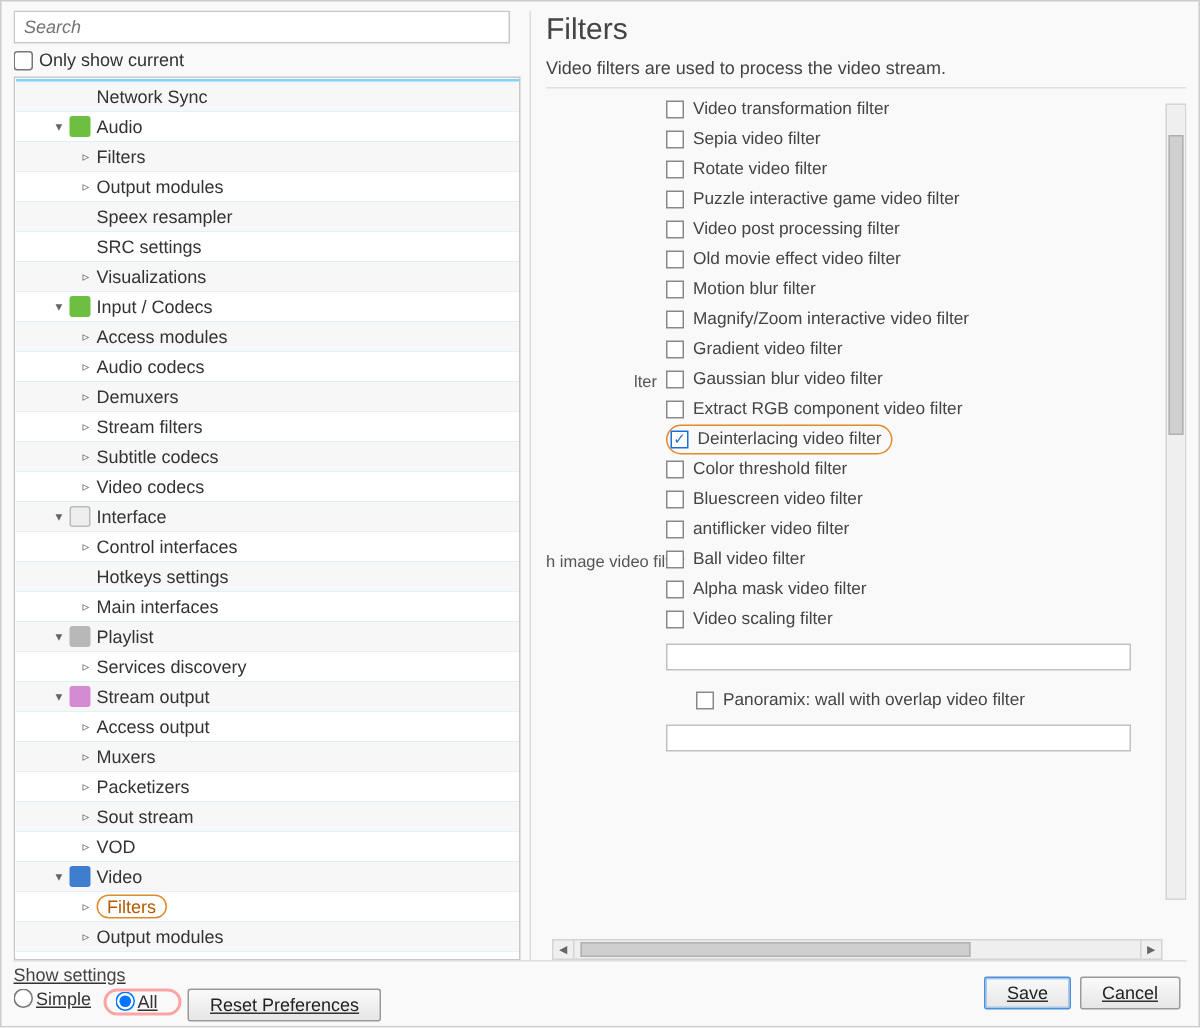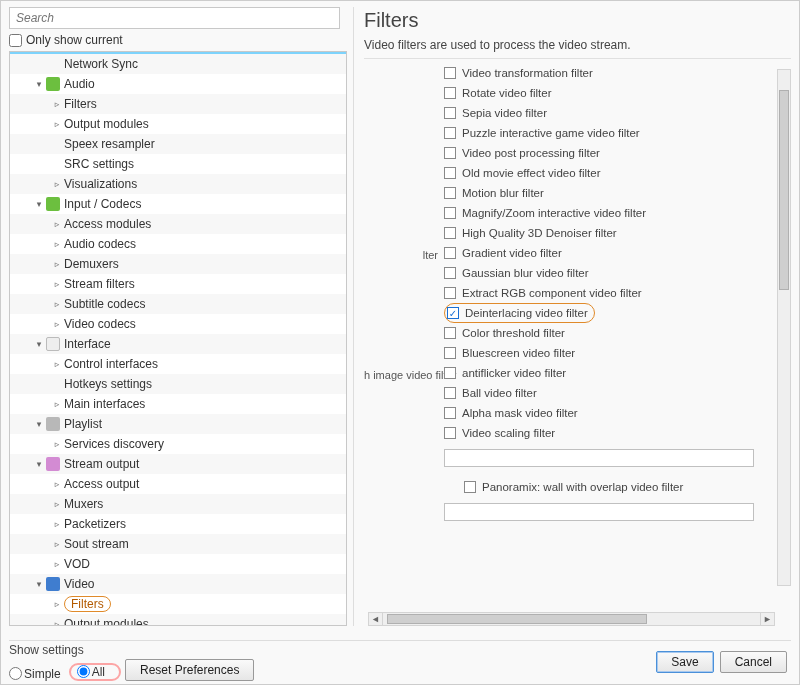--- a/index.html
+++ b/index.html
@@ -172,31 +172,32 @@
     background:#efefef;border:1px solid #d4d4d4;
   }
   .hscroll-fake .thumb{position:absolute;top:1px;bottom:1px;left:18px;width:260px;background:#cfcfcf;border:1px solid #b0b0b0;}
   .hscroll-fake .arrow-l,.hscroll-fake .arrow-r{position:absolute;top:0;bottom:0;width:14px;display:flex;align-items:center;justify-content:center;color:#666;font-size:9px;}
   .hscroll-fake .arrow-l{left:0;border-right:1px solid #d4d4d4;}
   .hscroll-fake .arrow-r{right:0;border-left:1px solid #d4d4d4;}
 
   .footer {
     height: 38px;
     border-top:1px solid #ddd;
-    margin-top:14px;
+    margin-top:0;
     display:flex;
     align-items:center;
     justify-content:space-between;
     padding-top:4px;
+    text-decoration:underline;
   }
   .show-settings {
     display:flex;flex-direction:column;
   }
   .show-settings .lbl { font-size:12px;color:#444;margin-bottom:2px; }
-  .radio-row { display:flex;align-items:flex-end; }
+  .radio-row { display:flex;align-items:flex-start; }
   .radio-row label { display:flex;align-items:center;margin-right:8px;font-size:12px; }
   .radio-row input { margin-right:2px; }
   .radio-row .all-wrap { border:2px solid #fca5a5;border-radius:10px;padding:0 6px; }
   .btn {
     border:1px solid #999;
     background:linear-gradient(#fafafa,#e6e6e6);
     padding:3px 14px;
     font-size:12px;
     color:#222;
     border-radius:2px;
@@ -387,49 +388,45 @@
           <div class="l2">h image video filter</div>
         </div>
         <div class="filter-list" id="filter-list">
 
         <div class="check-row">
               <span class="cb"></span>
               <span>Video transformation filter</span>
             </div>
             <div class="check-row">
               <span class="cb"></span>
+              <span>Sepia video filter</span>
+            </div>
+            <div class="check-row">
+              <span class="cb"></span>
               <span>Rotate video filter</span>
             </div>
             <div class="check-row">
               <span class="cb"></span>
-              <span>Sepia video filter</span>
-            </div>
-            <div class="check-row">
-              <span class="cb"></span>
               <span>Puzzle interactive game video filter</span>
             </div>
             <div class="check-row">
               <span class="cb"></span>
               <span>Video post processing filter</span>
             </div>
             <div class="check-row">
               <span class="cb"></span>
               <span>Old movie effect video filter</span>
             </div>
             <div class="check-row">
               <span class="cb"></span>
               <span>Motion blur filter</span>
             </div>
             <div class="check-row">
               <span class="cb"></span>
               <span>Magnify/Zoom interactive video filter</span>
-            </div>
-            <div class="check-row">
-              <span class="cb"></span>
-              <span>High Quality 3D Denoiser filter</span>
             </div>
             <div class="check-row">
               <span class="cb"></span>
               <span>Gradient video filter</span>
             </div>
             <div class="check-row">
               <span class="cb"></span>
               <span>Gaussian blur video filter</span>
             </div>
             <div class="check-row">

